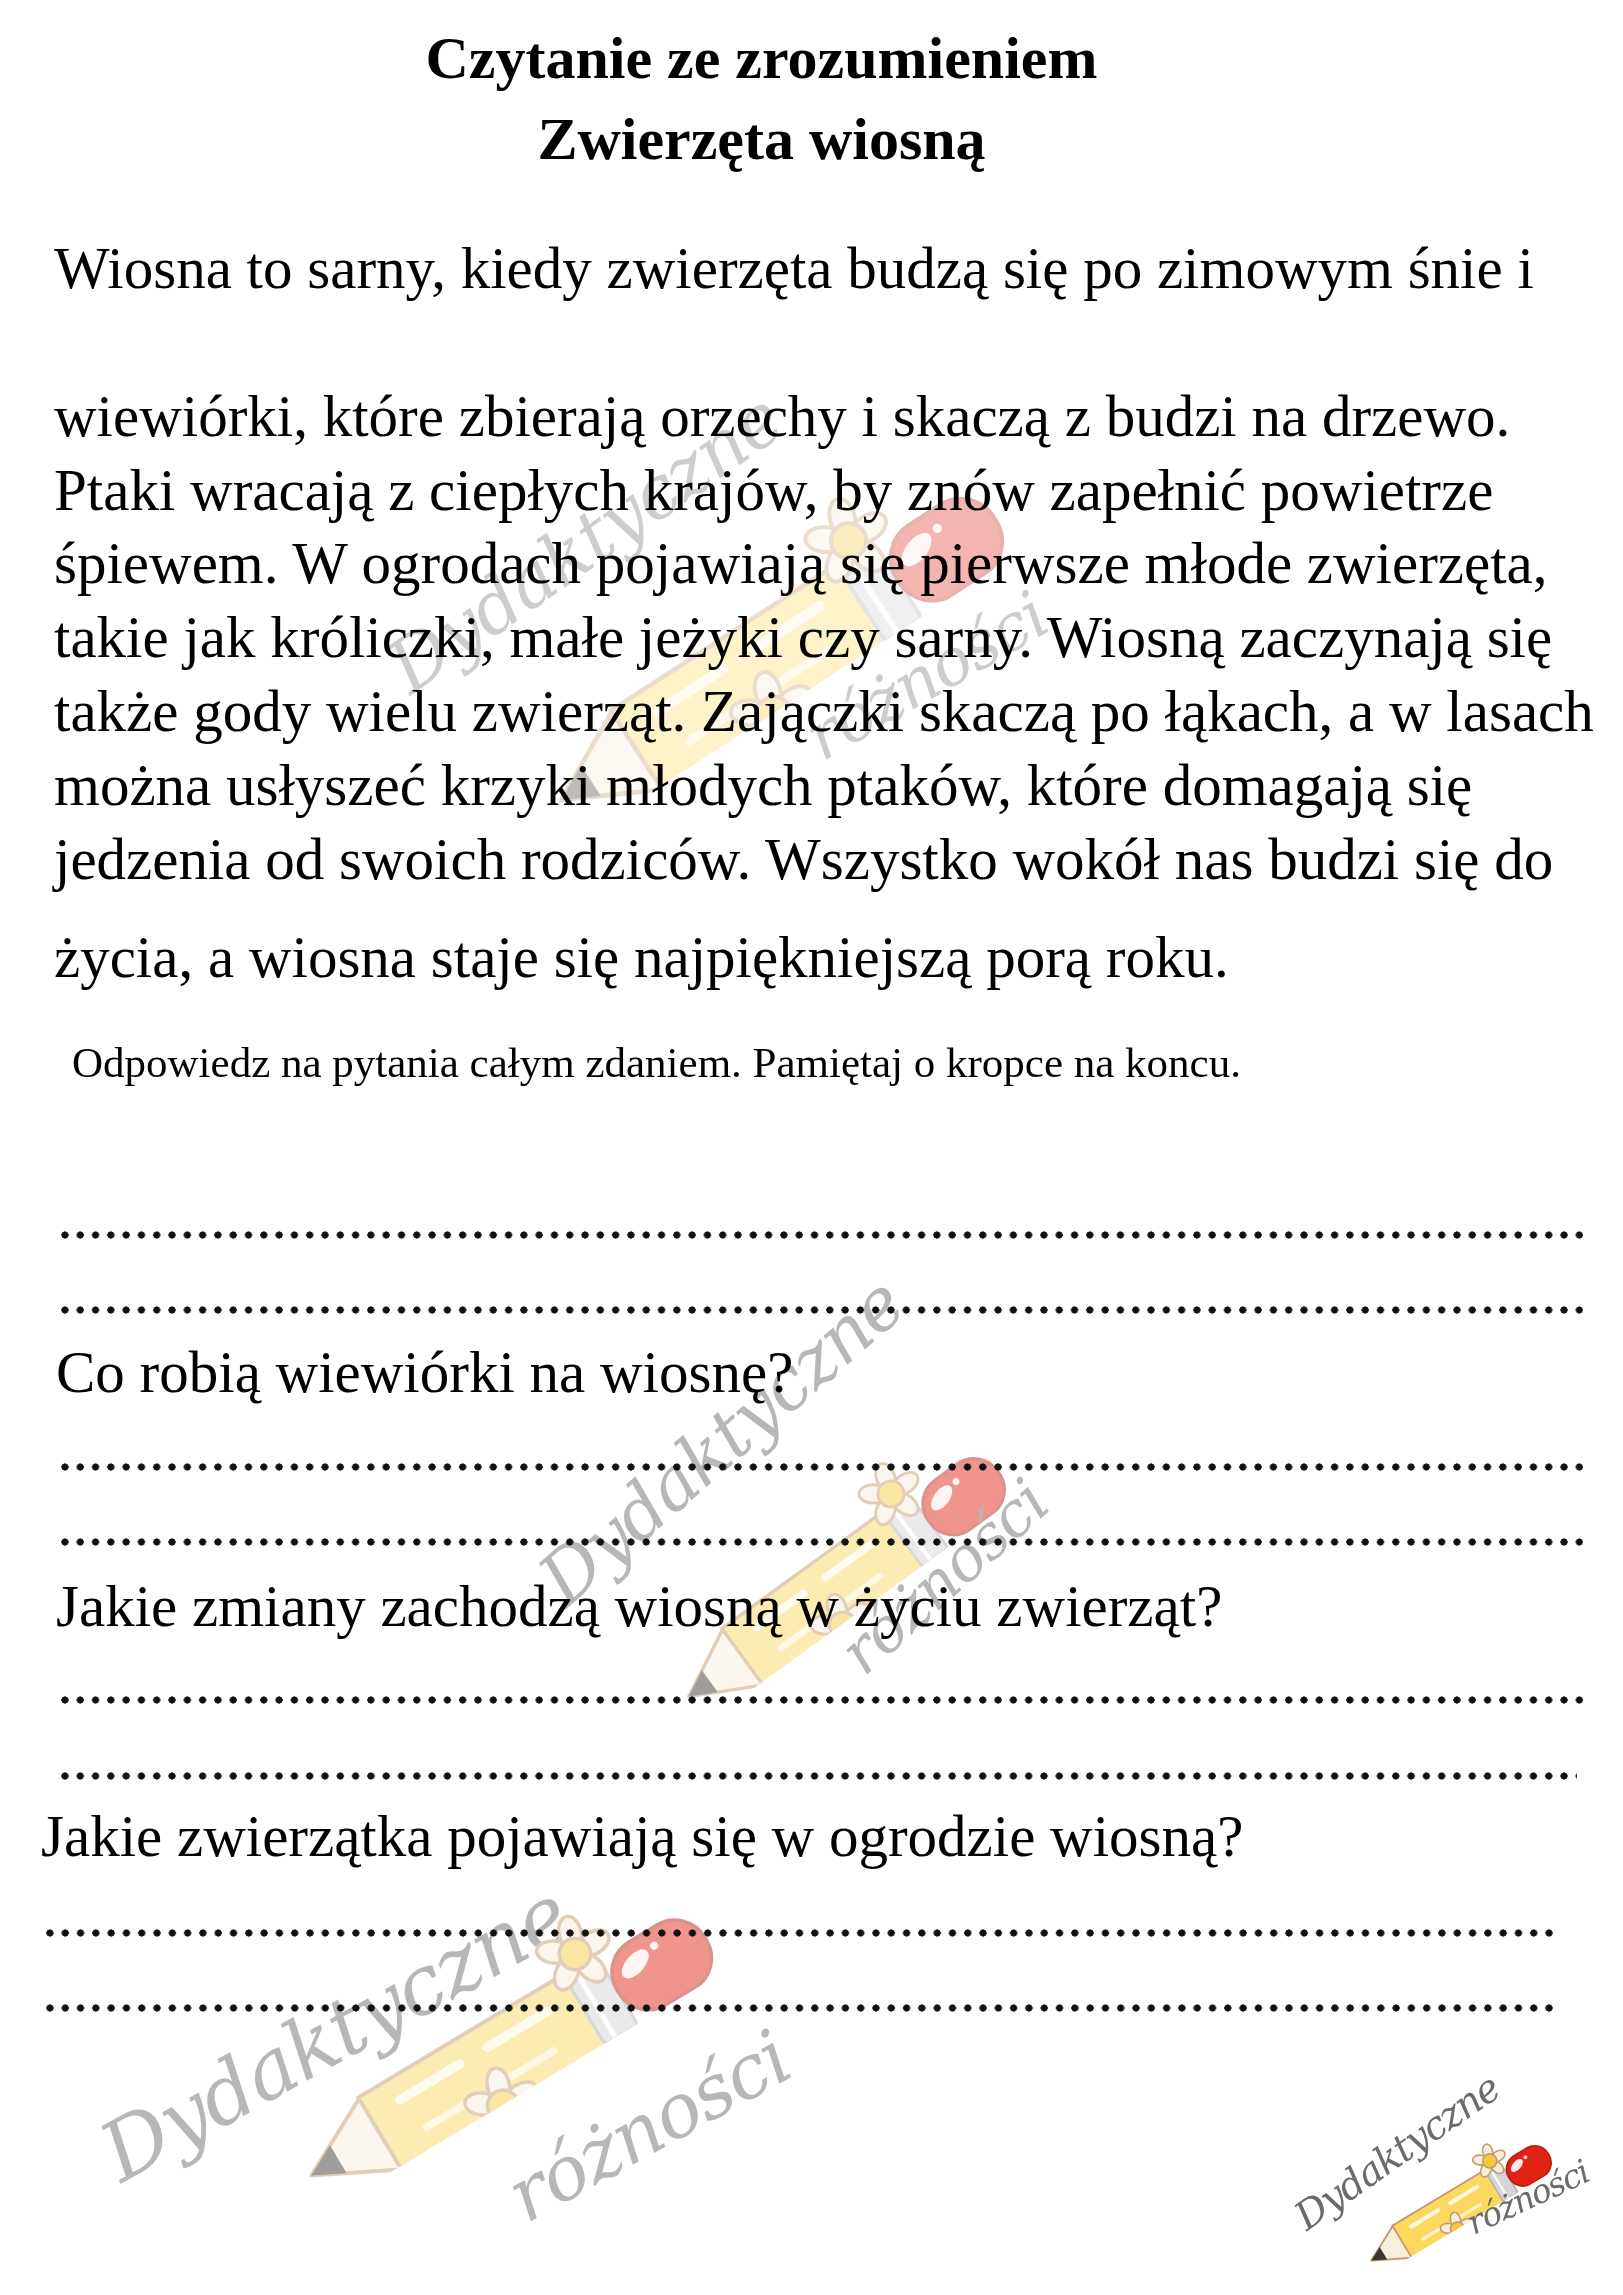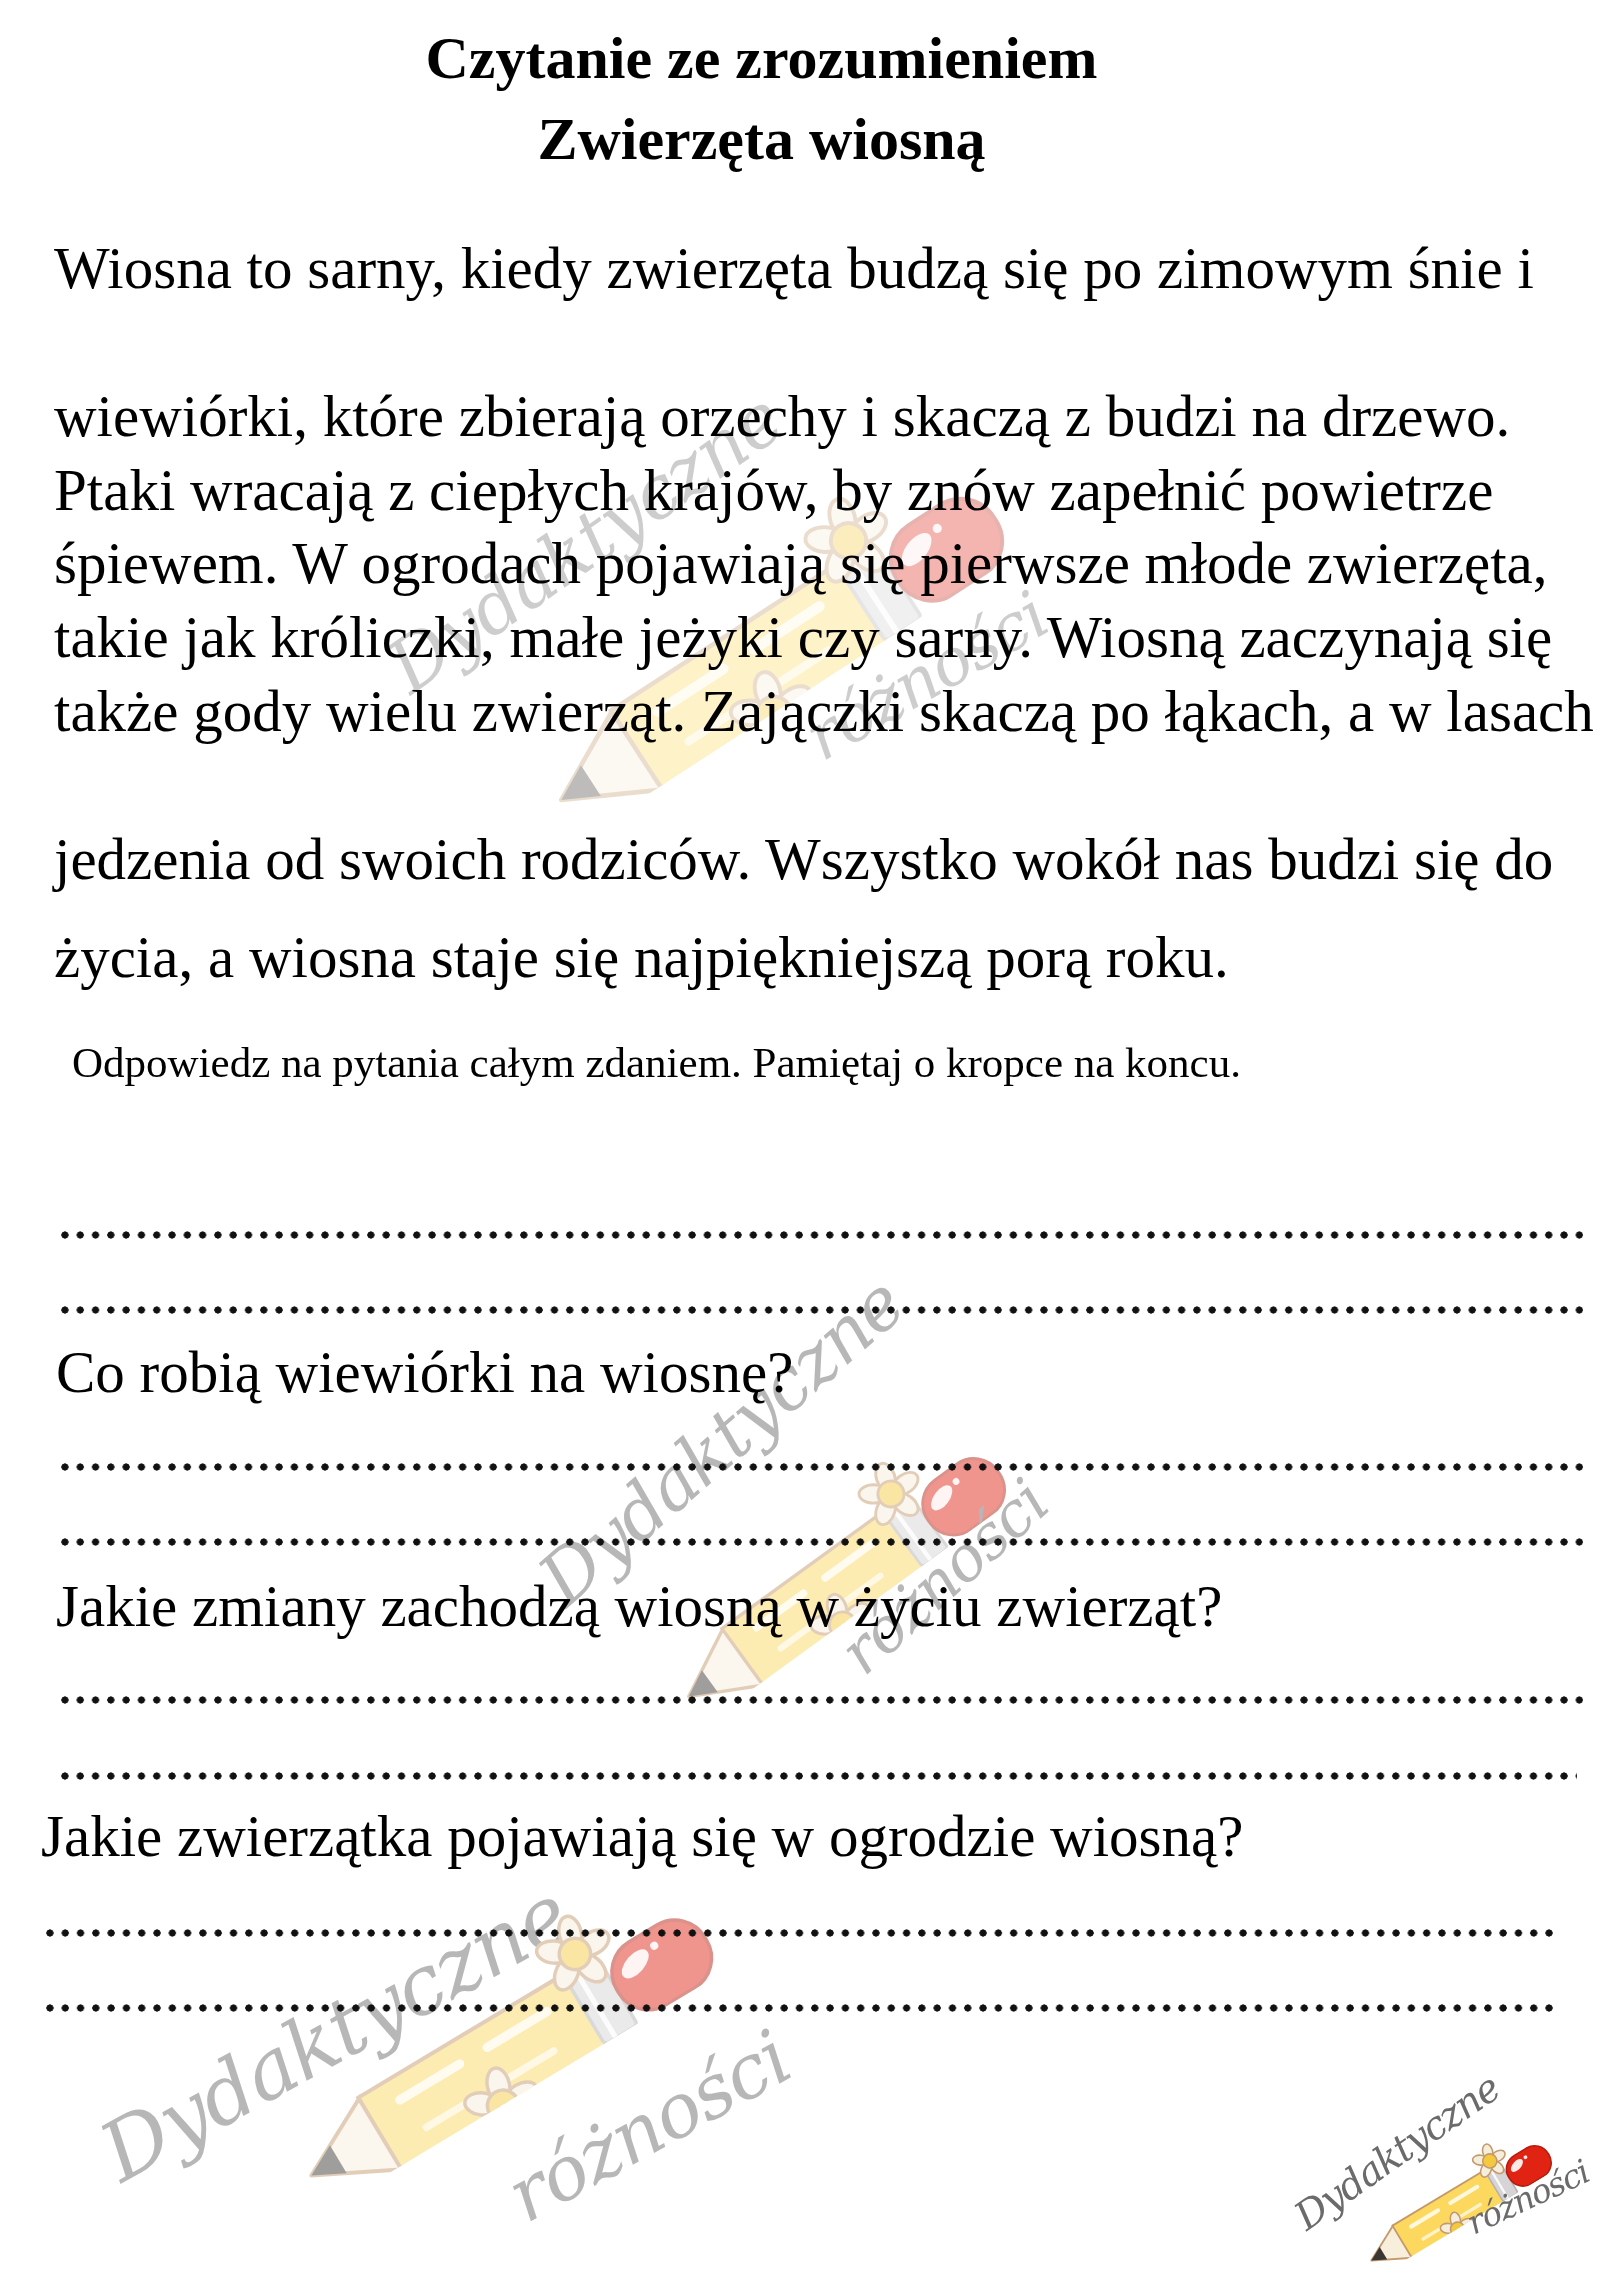--- a/index.html
+++ b/index.html
@@ -112,20 +112,21 @@
 
   <div class="abs content title t1">Czytanie ze zrozumieniem</div>
   <div class="abs content title t2">Zwierzęta wiosną</div>
 
   <div class="abs content bodyline" style="top:239px">Wiosna to sarny, kiedy zwierzęta budzą się po zimowym śnie i</div>
   <div class="abs content bodyline" style="top:387px">wiewiórki, które zbierają orzechy i skaczą z budzi na drzewo.</div>
   <div class="abs content bodyline" style="top:461px">Ptaki wracają z ciepłych krajów, by znów zapełnić powietrze</div>
   <div class="abs content bodyline" style="top:534px">śpiewem. W ogrodach pojawiają się pierwsze młode zwierzęta,</div>
   <div class="abs content bodyline" style="top:608px">takie jak króliczki, małe jeżyki czy sarny. Wiosną zaczynają się</div>
   <div class="abs content bodyline" style="top:682px">także gody wielu zwierząt. Zajączki skaczą po łąkach, a w lasach</div>
+  <div class="abs content bodyline" style="top:756px">można usłyszeć krzyki młodych ptaków, które domagają się</div>
   <div class="abs content bodyline" style="top:830px">jedzenia od swoich rodziców. Wszystko wokół nas budzi się do</div>
   <div class="abs content bodyline" style="top:928px">życia, a wiosna staje się najpiękniejszą porą roku.</div>
 
   <div class="abs content instruction">Odpowiedz na pytania całym zdaniem. Pamiętaj o kropce na koncu.</div>
 
   <div class="dotline content" style="left:56px;top:1231px;width:1527px"></div>
   <div class="dotline content" style="left:56px;top:1306px;width:1527px"></div>
 
   <div class="abs content question" style="top:1343px">Co robią wiewiórki na wiosnę?</div>
   <div class="dotline content" style="left:56px;top:1463px;width:1527px"></div>

